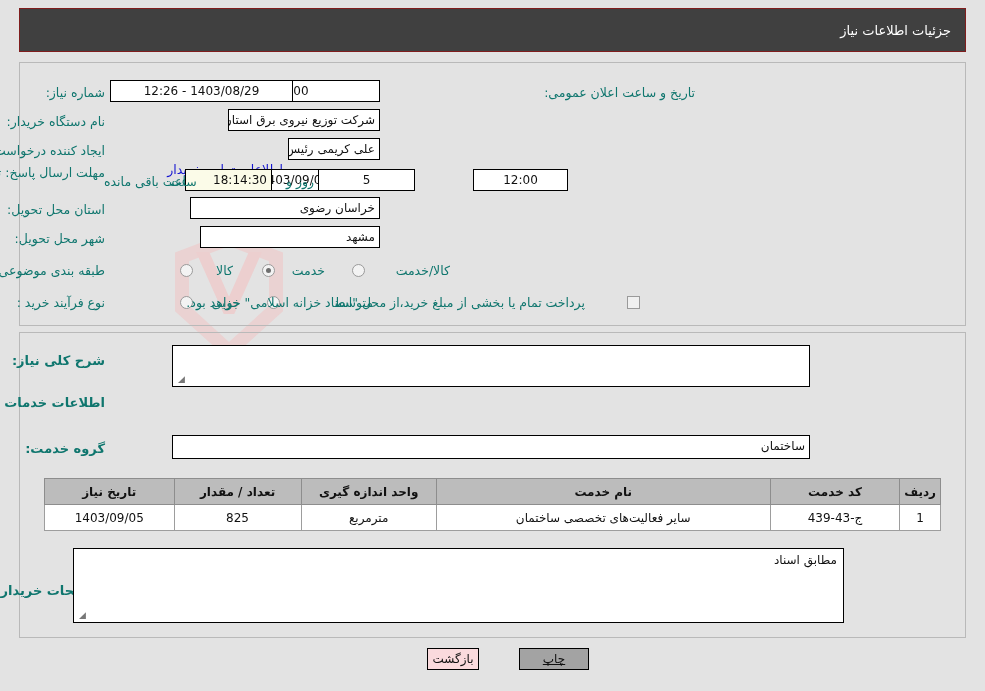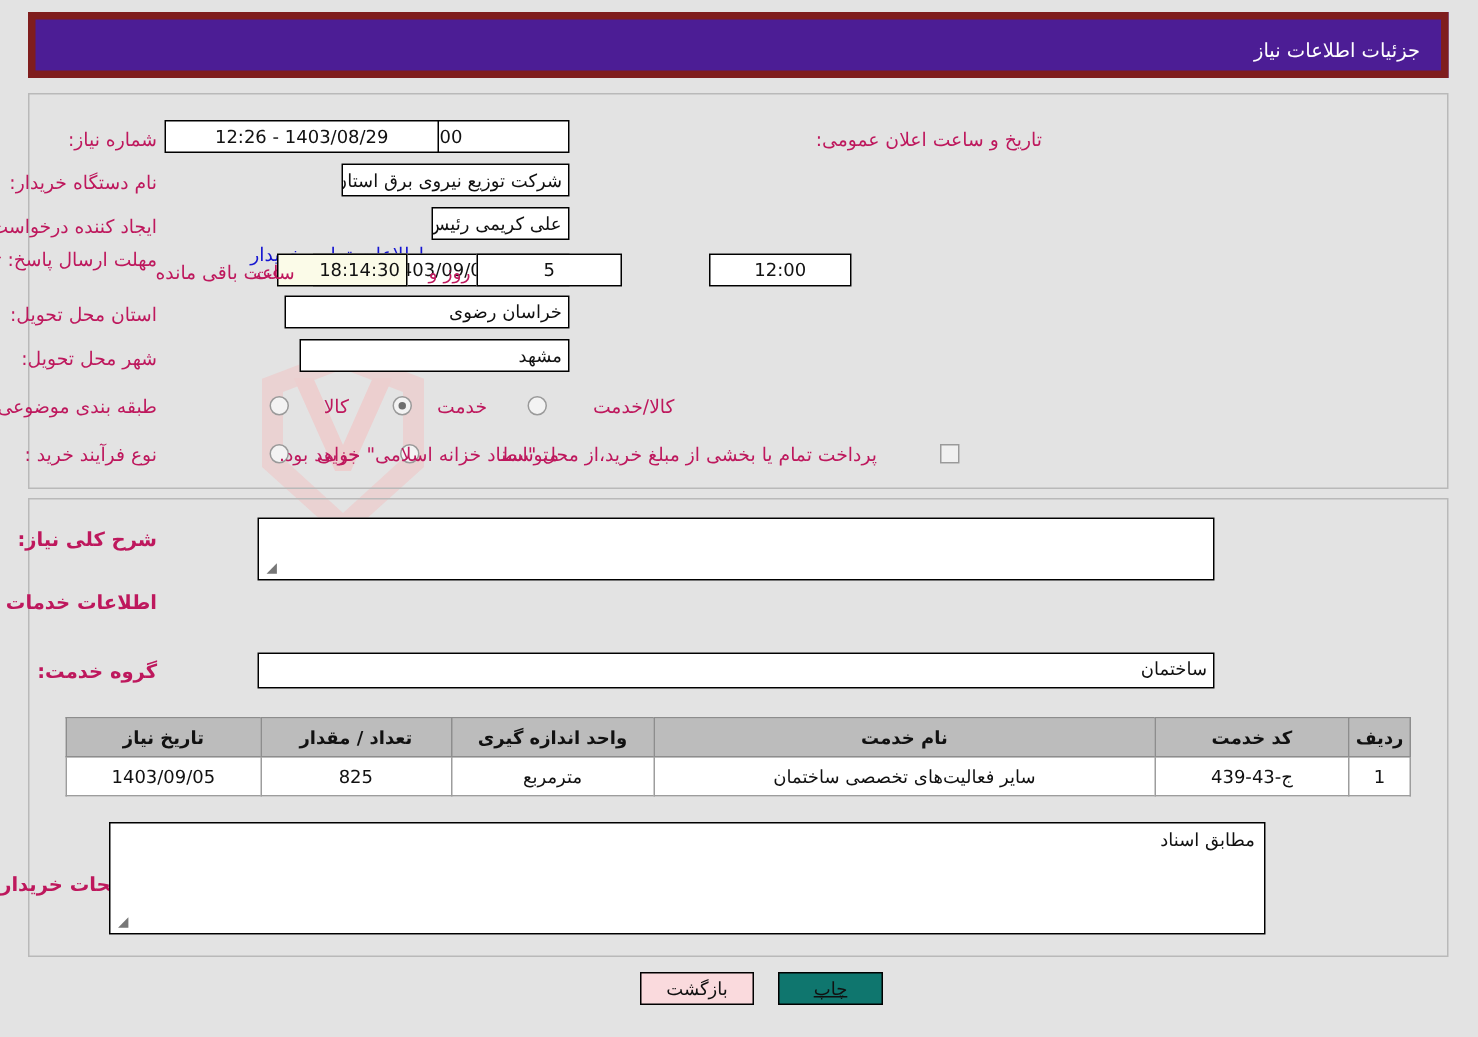--- a/index.html
+++ b/index.html
@@ -66,22 +66,22 @@
     white-space: nowrap;
   }
 
   
   #titlebar {
     position: absolute;
     left: 19px;
     top: 8px;
     width: 947px;
     height: 44px;
-    background: #4c1d95;
-    border: 5px solid #7f1d1d;
+    background: #404040;
+    border: 1px solid #7f1d1d;
     z-index: 3;
   }
   #titlebar .title-text {
     position: absolute;
     right: 14px;
     top: 14px;
     color: #ffffff;
     font-size: 13px;
     font-weight: normal;
   }
@@ -110,21 +110,21 @@
     overflow: hidden;
     z-index: 4;
   }
   .fld.center { text-align: center; }
   .fld.right  { text-align: right; }
   .fld.cream  { background: #fbfbe8; }
 
   .lbl {
     position: absolute;
     font-size: 12.5px;
-    color: #be185d;
+    color: #0f766e;
     white-space: nowrap;
     z-index: 4;
     line-height: 16px;
   }
   .lbl.bold { font-weight: bold; }
   .lbl.link2 { color: #1414d0; text-decoration: none; margin-top: 20px; }
 
   
   .radio {
     position: absolute;
@@ -210,22 +210,22 @@
     height: 22px;
     border: 1px solid #000000;
     font-family: "DejaVu Sans", "Liberation Sans", sans-serif;
     font-size: 12px;
     color: #111;
     text-align: center;
     line-height: 20px;
     cursor: pointer;
     z-index: 5;
   }
-  #btn-print  { left: 519px; top: 648px; width: 70px; background: #0f766e; text-decoration: underline; }
-  #btn-back   { left: 427px; top: 648px; width: 76px; background: #fadadd; }
+  #btn-print  { left: 519px; top: 648px; width: 70px; background: #a3a3a3; text-decoration: underline; }
+  #btn-back   { left: 427px; top: 648px; width: 52px; background: #fadadd; }
 </style>
 </head>
 <body>
 
 <div id="watermark">
   <div class="wm-shield"></div>
   <div class="wm-v"></div>
 </div>
 
 <div id="titlebar">

